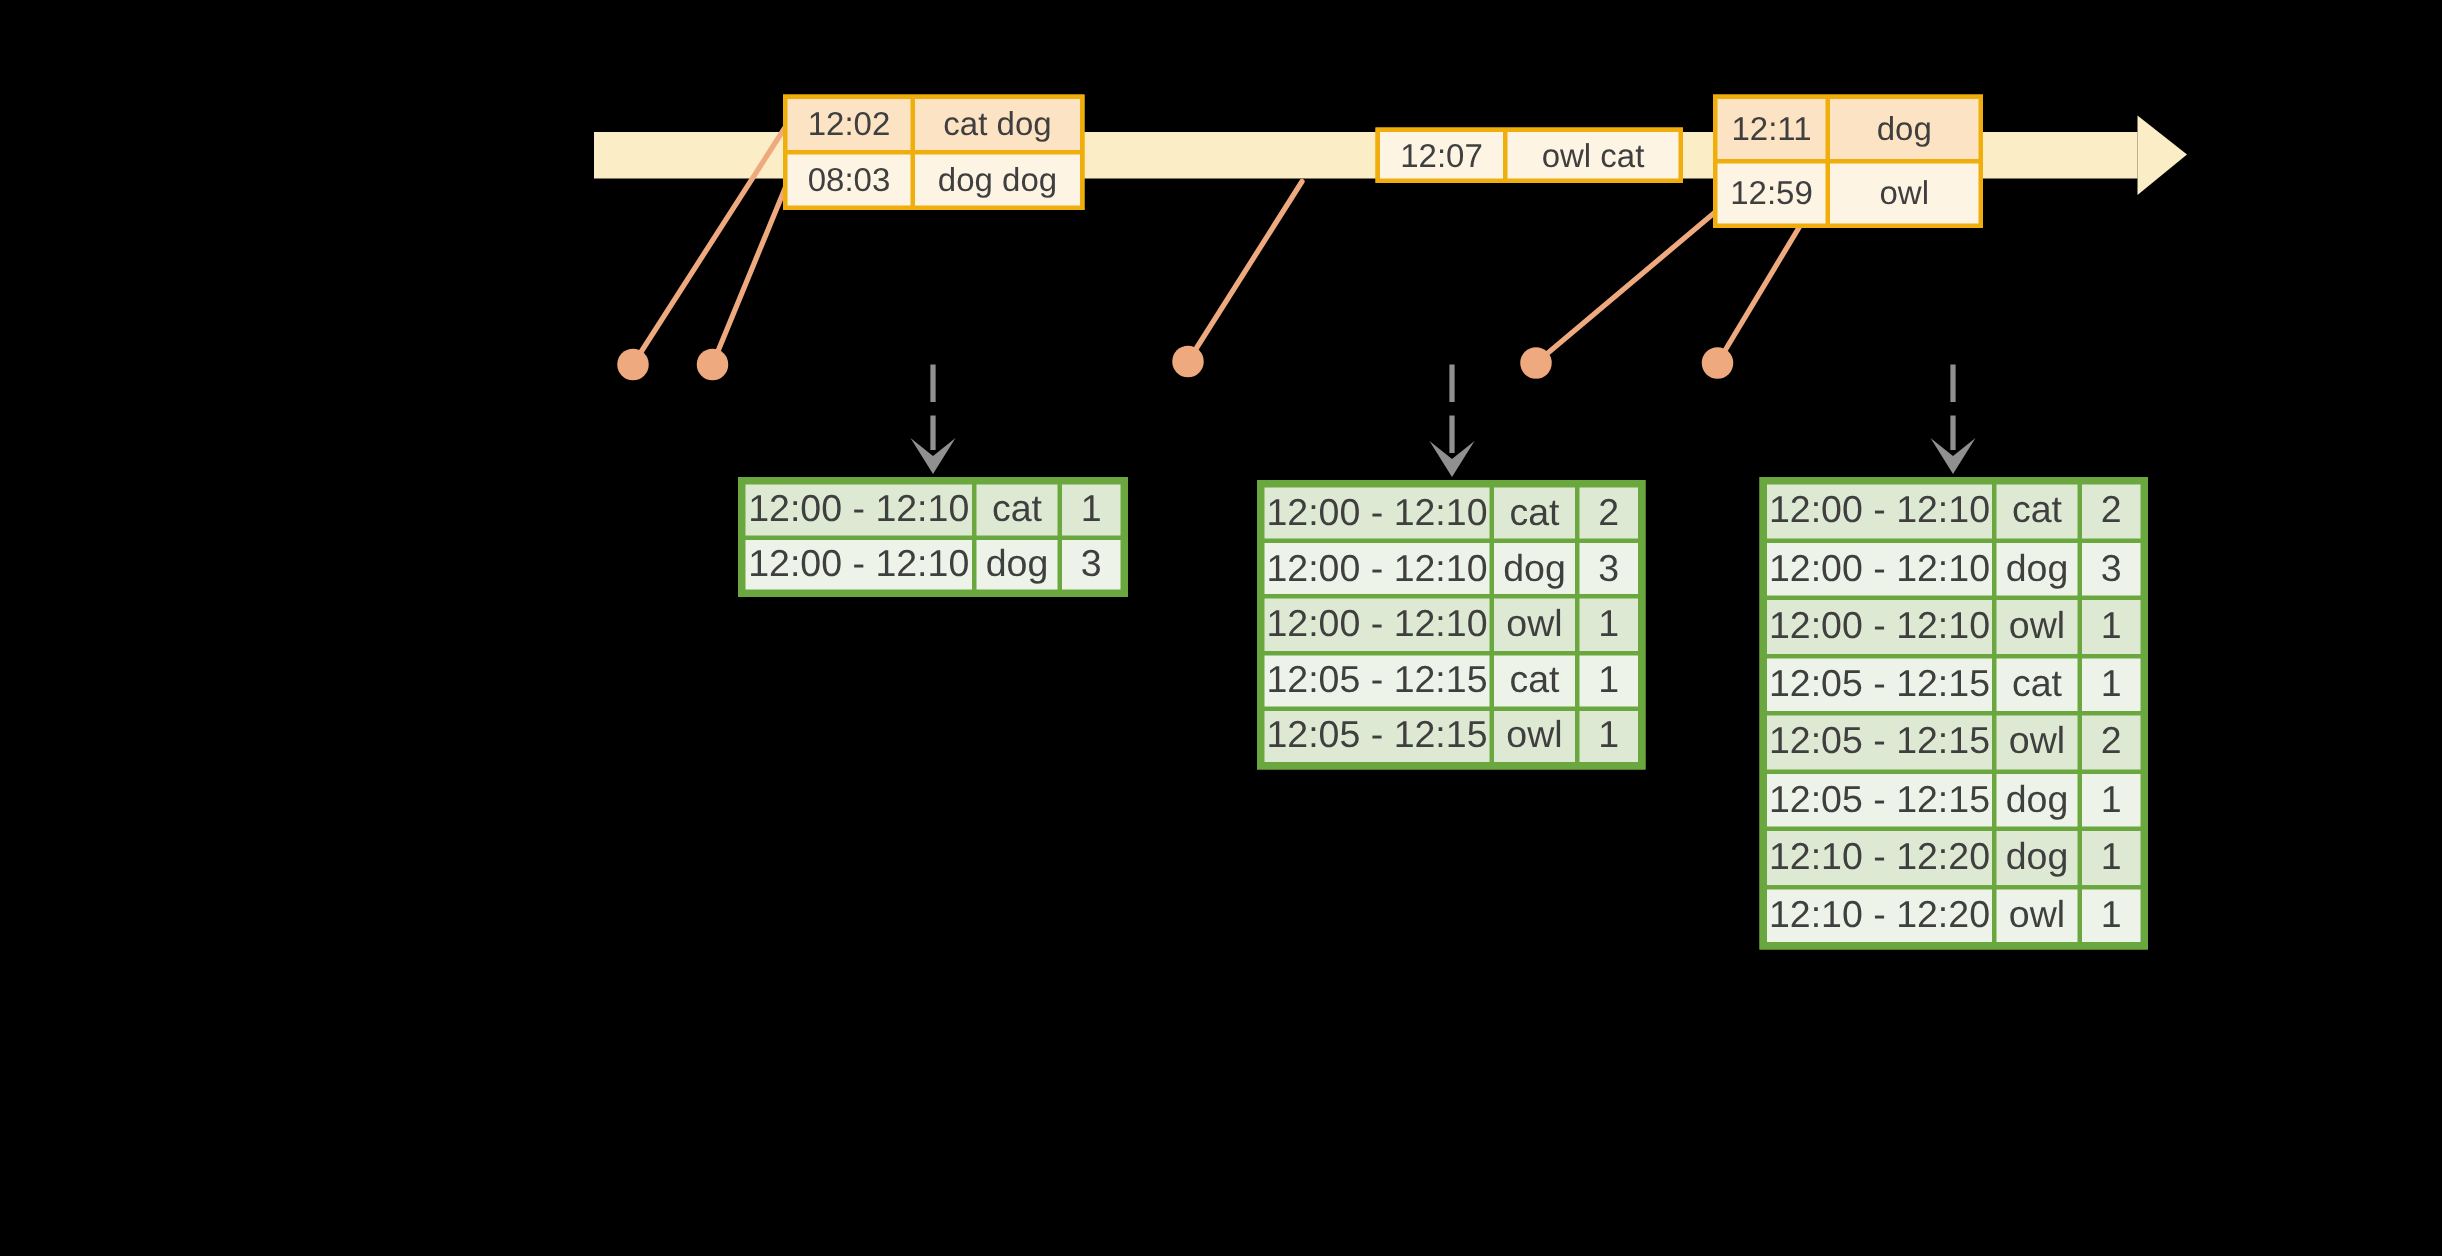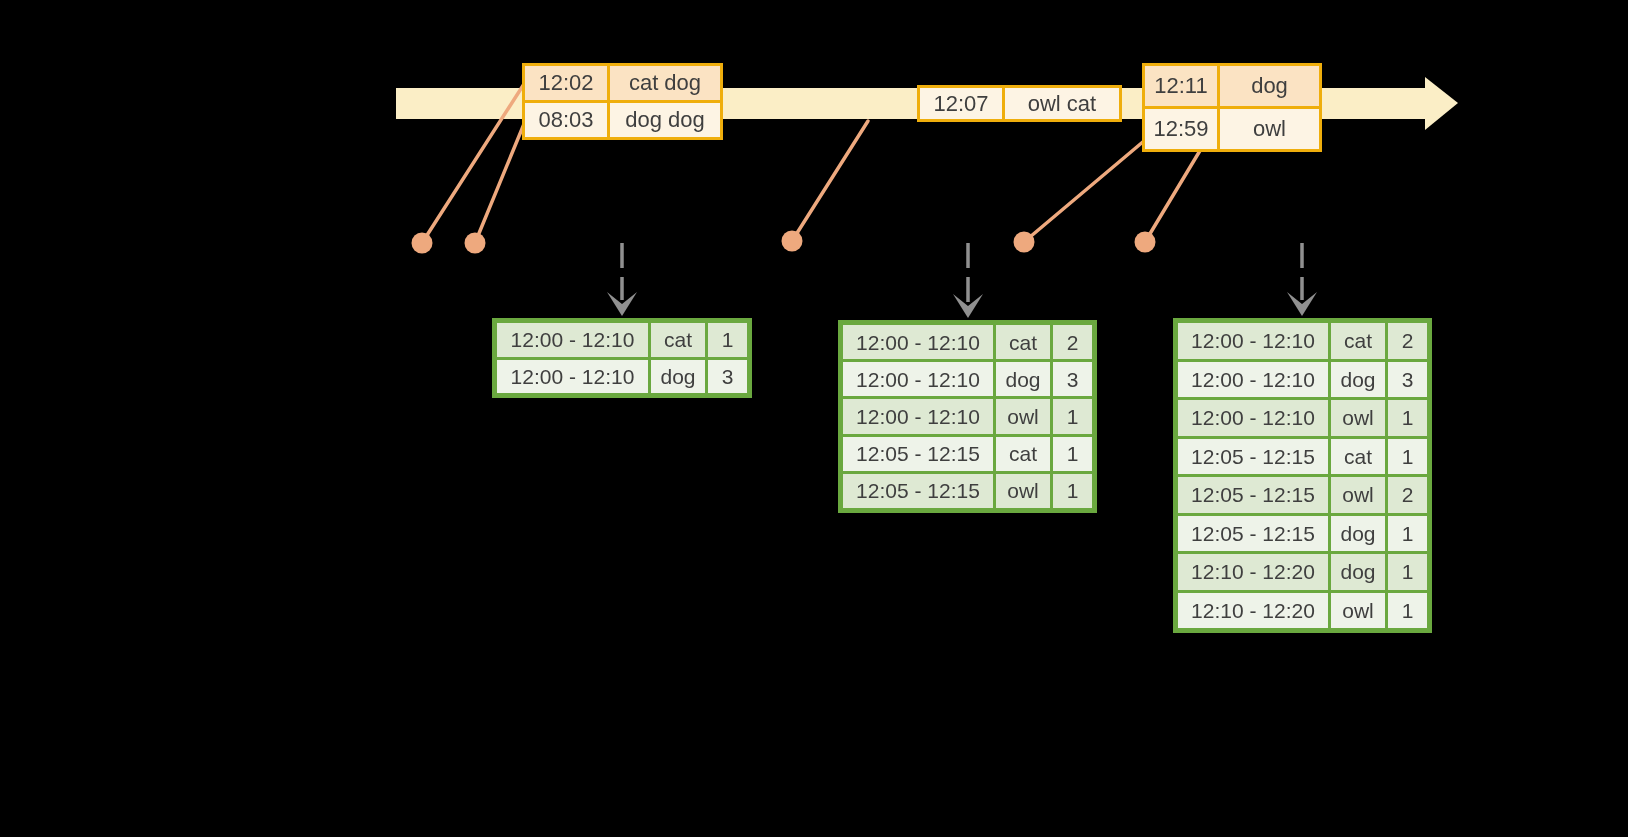--- a/index.html
+++ b/index.html
@@ -17,21 +17,21 @@
   }
   .rtable{
     position:absolute;display:grid;gap:3px;box-sizing:border-box;
     border:5px solid var(--result-border);background:var(--result-border);
     z-index:2;
   }
   .cell{
     display:flex;align-items:center;justify-content:center;
     font-size:22px;line-height:1;white-space:nowrap;
   }
-  .rtable .cell{font-size:21px;}
+  .rtable .cell{font-size:25px;}
   .peach{background:var(--event-row-peach);}
   .cream{background:var(--event-row-cream);}
   .gdark{background:var(--result-row-dark);}
   .glight{background:var(--result-row-light);}
 </style>
 </head>
 <body>
 
 <div id="canvas" style="--background: #000000; --timeline-fill: #fbeec6; --event-border: #efae0c; --event-row-peach: #fbe3c3; --event-row-cream: #fdf4e4; --connector: #eea97e; --result-border: #6aa83f; --result-row-dark: #dee9d3; --result-row-light: #eef3e9; --trigger-arrow: #909090; --text: #3f3f3f;">
   <svg id="overlay" width="1628" height="837">

